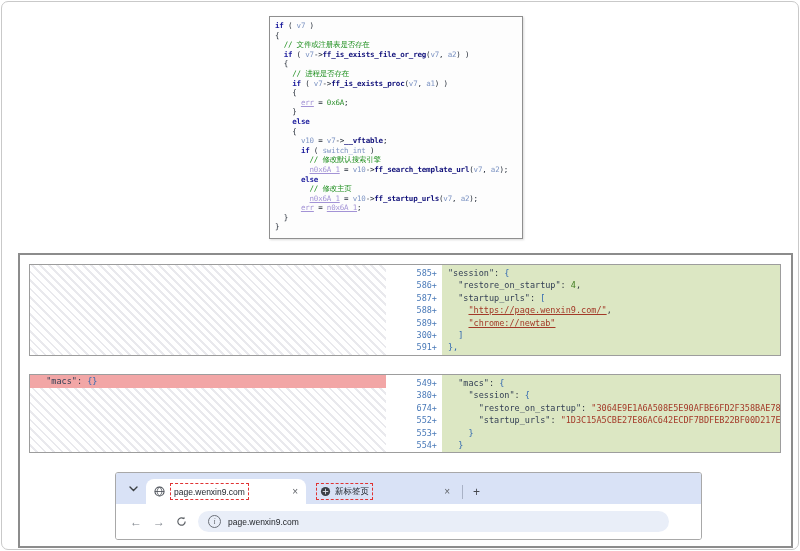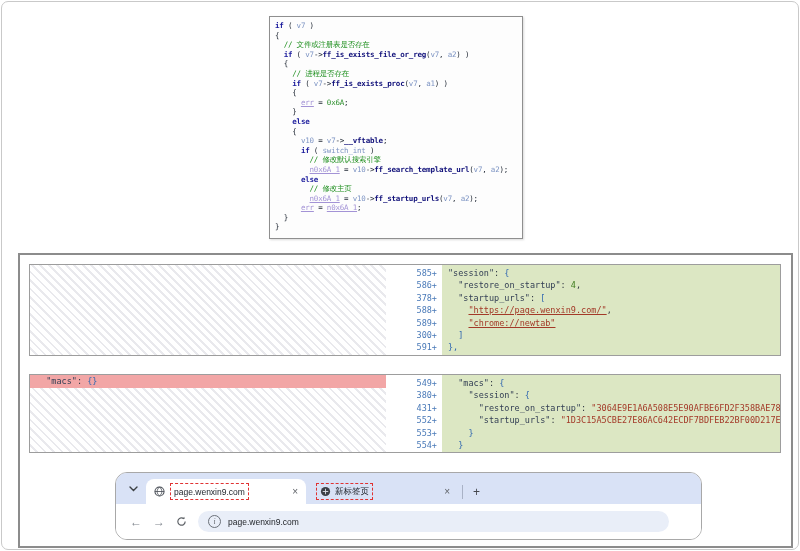--- a/index.html
+++ b/index.html
@@ -40,21 +40,21 @@
   .row-removed{height:12.5px;line-height:12.5px;white-space:pre;padding-left:6px;background:#f2a6a6;}
   .tk-dk{color:#344055;}
   .tk-pl{color:#333a42;}
   .tk-br{color:#2e66b0;}
   .tk-num{color:#3f7d1e;}
   .tk-str{color:#a33a28;}
   .tk-stru{color:#a33a28;text-decoration:underline;}
 
   
   .browser{position:absolute;left:95px;top:217px;width:585px;height:66px;border:1px solid #a8a8a8;
-    border-radius:12px;overflow:hidden;background:#fff;}
+    border-radius:3px;overflow:hidden;background:#fff;}
   .tabstrip{height:31px;background:#d9e2f6;display:flex;align-items:flex-end;position:relative;}
   .tab-search{position:absolute;left:9px;top:8px;width:16px;height:16px;display:flex;
     align-items:center;justify-content:center;cursor:pointer;}
   .tab{height:25px;display:flex;align-items:center;box-sizing:border-box;}
   .tab.active{margin-left:30px;width:160px;background:#fff;border-radius:8px 8px 0 0;
     padding:0 6px 0 8px;}
   .tab.inactive{width:152px;padding:0 6px 0 10px;color:#2b2f36;text-align:center;}
   .annot{border:1px dashed #e03232;padding:0 3px;display:inline-flex;align-items:center;gap:4px;
     height:15px;}
   .tab-label{font-size:8.5px;color:#23272e;white-space:nowrap;}
@@ -83,21 +83,21 @@
     <pre><div class="code-line"><span class="tk-k">if</span><span class="tk-p"> ( </span><span class="tk-v">v7</span><span class="tk-p"> )</span></div><div class="code-line"><span class="tk-p">{</span></div><div class="code-line"><span class="tk-c">  // 文件或注册表是否存在</span></div><div class="code-line"><span class="tk-p">  </span><span class="tk-k">if</span><span class="tk-p"> ( </span><span class="tk-v">v7</span><span class="tk-p">-&gt;</span><span class="tk-f">ff_is_exists_file_or_reg</span><span class="tk-p">(</span><span class="tk-v">v7</span><span class="tk-p">, </span><span class="tk-v">a2</span><span class="tk-p">) )</span></div><div class="code-line"><span class="tk-p">  {</span></div><div class="code-line"><span class="tk-c">    // 进程是否存在</span></div><div class="code-line"><span class="tk-p">    </span><span class="tk-k">if</span><span class="tk-p"> ( </span><span class="tk-v">v7</span><span class="tk-p">-&gt;</span><span class="tk-f">ff_is_exists_proc</span><span class="tk-p">(</span><span class="tk-v">v7</span><span class="tk-p">, </span><span class="tk-v">a1</span><span class="tk-p">) )</span></div><div class="code-line"><span class="tk-p">    {</span></div><div class="code-line"><span class="tk-p">      </span><span class="tk-e">err</span><span class="tk-p"> = </span><span class="tk-n">0x6A</span><span class="tk-p">;</span></div><div class="code-line"><span class="tk-p">    }</span></div><div class="code-line"><span class="tk-p">    </span><span class="tk-k">else</span></div><div class="code-line"><span class="tk-p">    {</span></div><div class="code-line"><span class="tk-p">      </span><span class="tk-v">v10</span><span class="tk-p"> = </span><span class="tk-v">v7</span><span class="tk-p">-&gt;</span><span class="tk-f">__vftable</span><span class="tk-p">;</span></div><div class="code-line"><span class="tk-p">      </span><span class="tk-k">if</span><span class="tk-p"> ( </span><span class="tk-v">switch_int</span><span class="tk-p"> )</span></div><div class="code-line"><span class="tk-c">        // 修改默认搜索引擎</span></div><div class="code-line"><span class="tk-p">        </span><span class="tk-e">n0x6A_1</span><span class="tk-p"> = </span><span class="tk-v">v10</span><span class="tk-p">-&gt;</span><span class="tk-f">ff_search_template_url</span><span class="tk-p">(</span><span class="tk-v">v7</span><span class="tk-p">, </span><span class="tk-v">a2</span><span class="tk-p">);</span></div><div class="code-line"><span class="tk-p">      </span><span class="tk-k">else</span></div><div class="code-line"><span class="tk-c">        // 修改主页</span></div><div class="code-line"><span class="tk-p">        </span><span class="tk-e">n0x6A_1</span><span class="tk-p"> = </span><span class="tk-v">v10</span><span class="tk-p">-&gt;</span><span class="tk-f">ff_startup_urls</span><span class="tk-p">(</span><span class="tk-v">v7</span><span class="tk-p">, </span><span class="tk-v">a2</span><span class="tk-p">);</span></div><div class="code-line"><span class="tk-p">      </span><span class="tk-e">err</span><span class="tk-p"> = </span><span class="tk-e">n0x6A_1</span><span class="tk-p">;</span></div><div class="code-line"><span class="tk-p">  }</span></div><div class="code-line"><span class="tk-p">}</span></div></pre>
   </div>
 
   <div class="main-box">
 
     <div class="diff diff1">
       <div class="pane-left hatch"></div>
       <div class="gutter">
           <div>585+</div>
           <div>586+</div>
-          <div>378+</div>
+          <div>587+</div>
           <div>588+</div>
           <div>589+</div>
           <div>300+</div>
           <div>591+</div>
         </div>
       <div class="pane-right">
           <div class="diff-row"><span class="tk-dk">"session"</span><span class="tk-pl">: </span><span class="tk-br">{</span></div>
           <div class="diff-row"><span class="tk-pl">  </span><span class="tk-dk">"restore_on_startup"</span><span class="tk-pl">: </span><span class="tk-num">4</span><span class="tk-pl">,</span></div>
           <div class="diff-row"><span class="tk-pl">  </span><span class="tk-dk">"startup_urls"</span><span class="tk-pl">: </span><span class="tk-br">[</span></div>
           <div class="diff-row"><span class="tk-pl">    </span><span class="tk-stru">"https://page.wenxin9.com/"</span><span class="tk-pl">,</span></div>
@@ -108,21 +108,21 @@
     </div>
 
     <div class="diff diff2">
       <div class="pane-left">
         <div class="row-removed"><span class="tk-pl">  </span><span class="tk-dk">"macs"</span><span class="tk-pl">: </span><span class="tk-br">{}</span></div>
         <div class="hatch-fill"></div>
       </div>
       <div class="gutter">
           <div>549+</div>
           <div>380+</div>
-          <div>431+</div>
+          <div>674+</div>
           <div>552+</div>
           <div>553+</div>
           <div>554+</div>
         </div>
       <div class="pane-right">
           <div class="diff-row"><span class="tk-pl">  </span><span class="tk-dk">"macs"</span><span class="tk-pl">: </span><span class="tk-br">{</span></div>
           <div class="diff-row"><span class="tk-pl">    </span><span class="tk-dk">"session"</span><span class="tk-pl">: </span><span class="tk-br">{</span></div>
           <div class="diff-row"><span class="tk-pl">      </span><span class="tk-dk">"restore_on_startup"</span><span class="tk-pl">: </span><span class="tk-str">"3064E9E1A6A508E5E90AFBE6FD2F358BAE78D</span></div>
           <div class="diff-row"><span class="tk-pl">      </span><span class="tk-dk">"startup_urls"</span><span class="tk-pl">: </span><span class="tk-str">"1D3C15A5CBE27E86AC642ECDF7BDFEB22BF00D217EB</span></div>
           <div class="diff-row"><span class="tk-br">    }</span></div>

